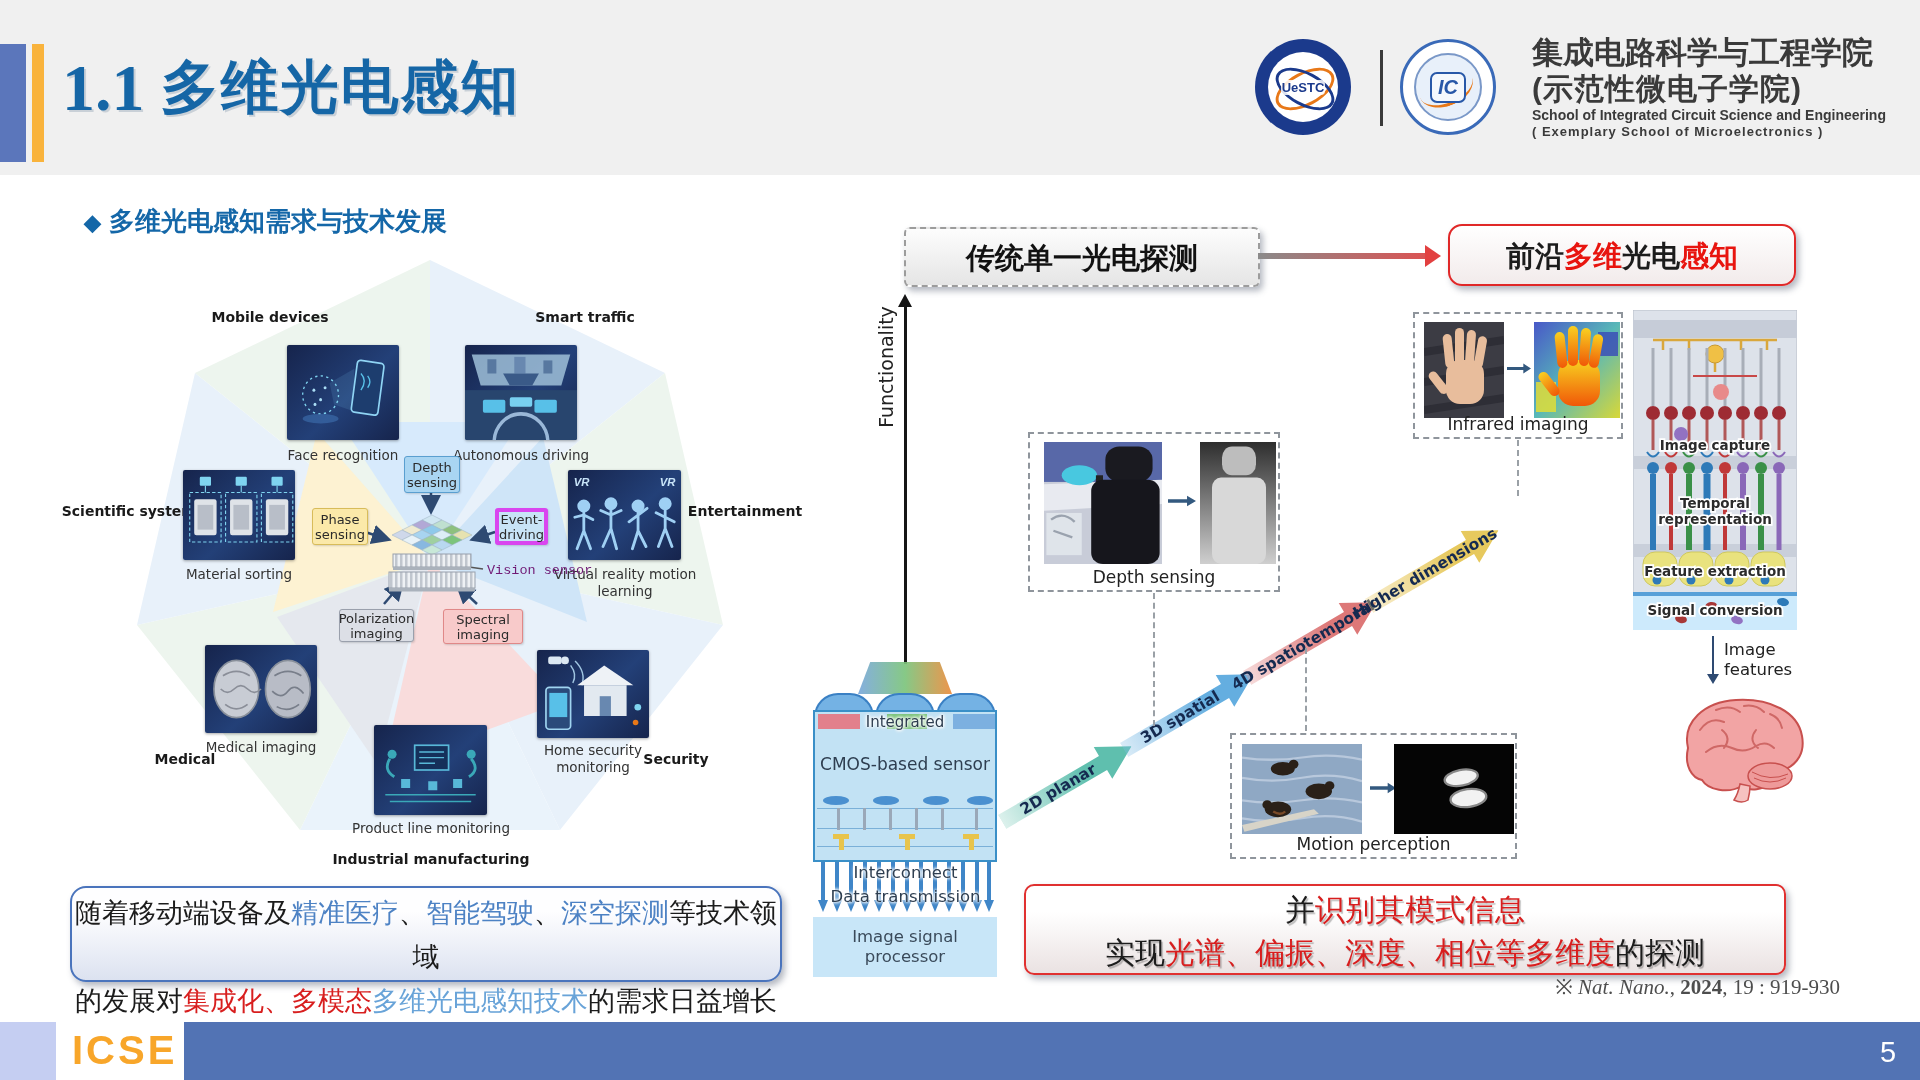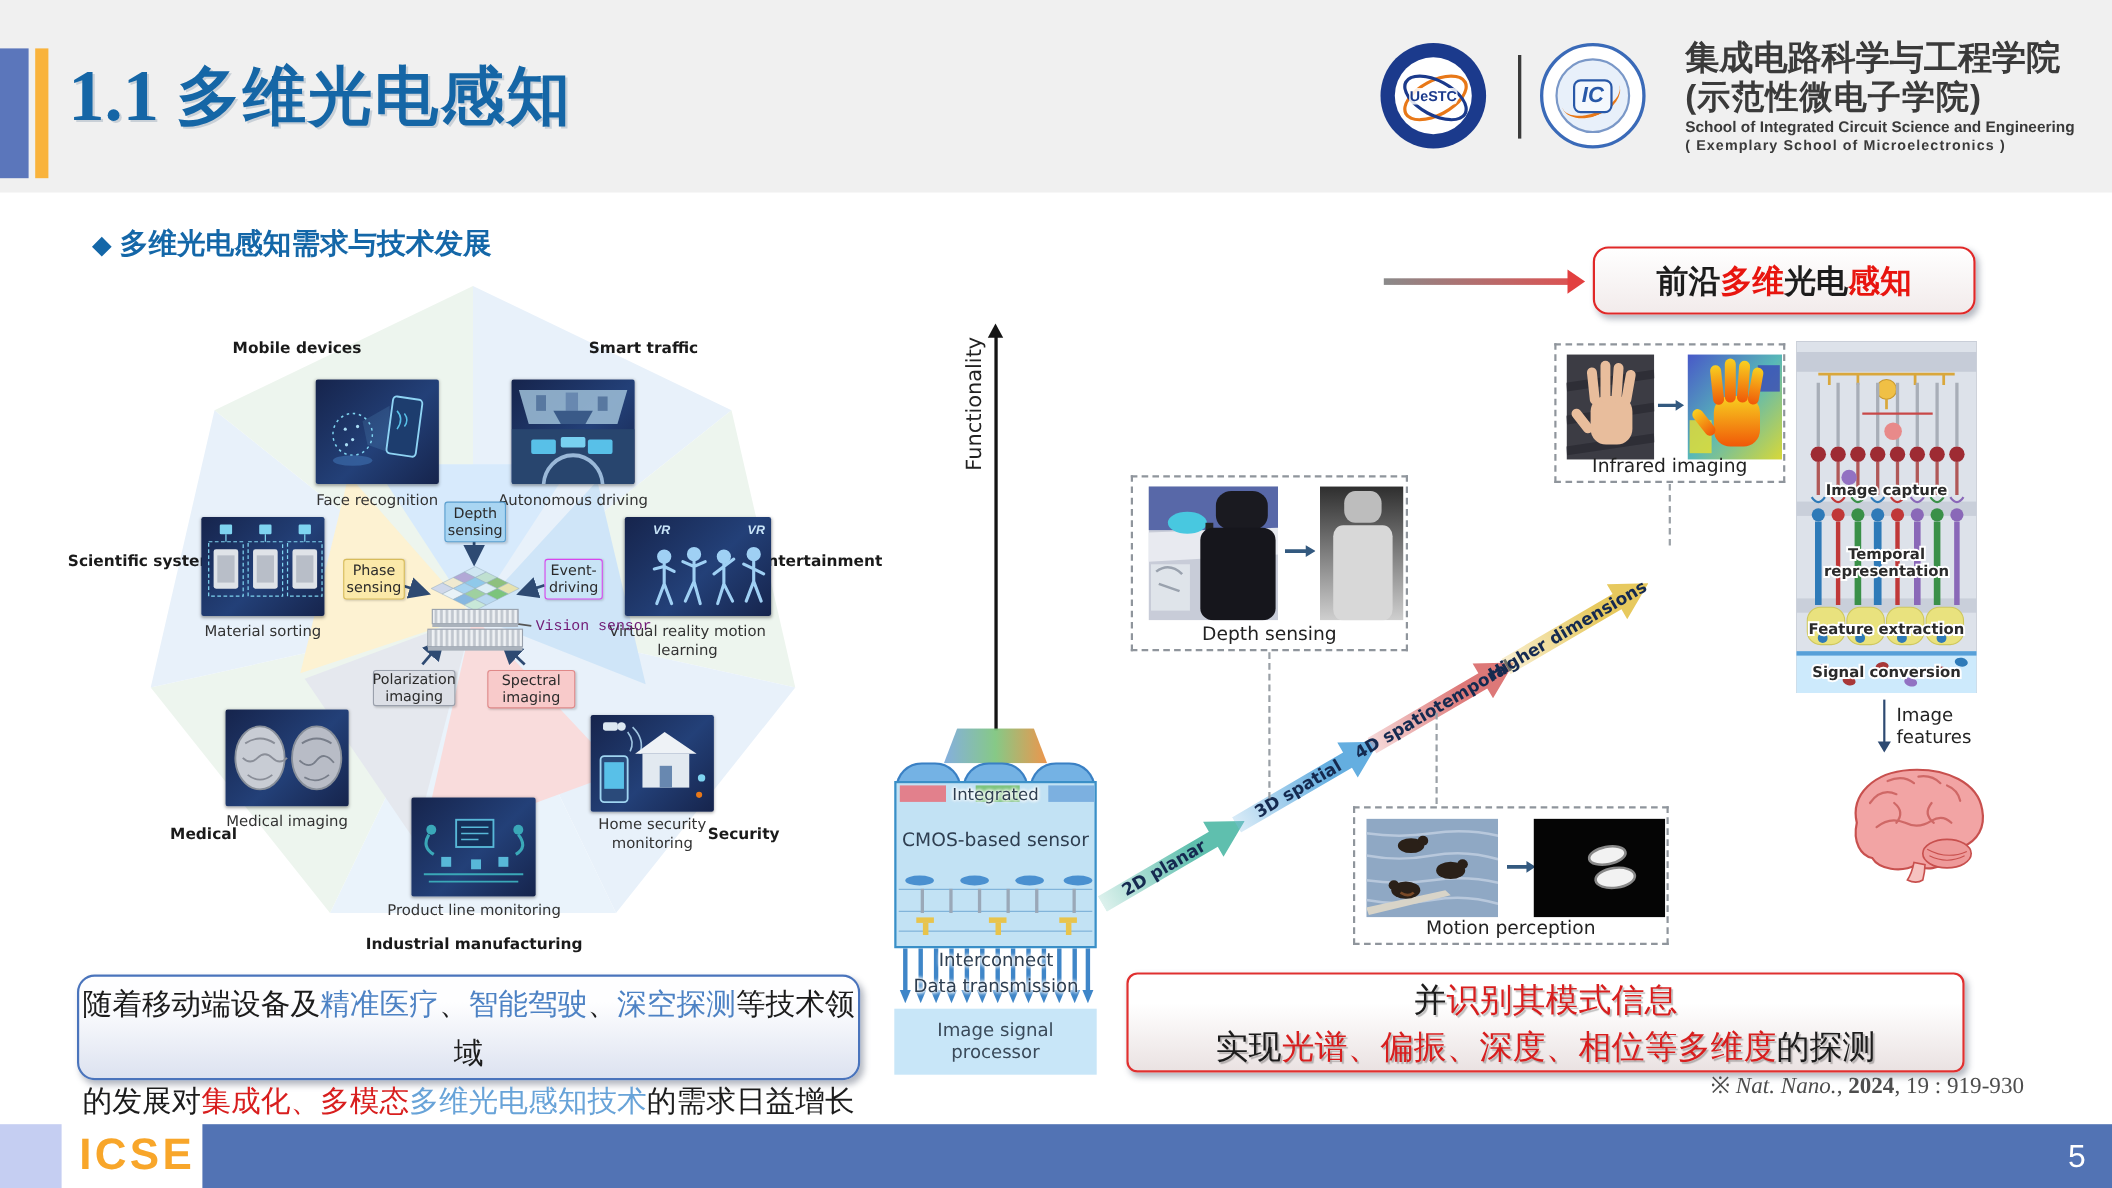--- a/index.html
+++ b/index.html
@@ -223,21 +223,21 @@
       </g>
       <g transform="translate(64,0)">
         <rect x="6" y="20" width="28" height="44" fill="none" stroke="#7fd4f0" stroke-width="1" stroke-dasharray="3,2"></rect>
         <rect x="10" y="26" width="20" height="32" rx="2" fill="#dfe3e8"></rect>
           <rect x="13" y="31" width="14" height="22" fill="#b8bec8"></rect>
         <rect x="15" y="6" width="10" height="8" rx="1" fill="#7fd4f0"></rect>
           <line x1="20" y1="14" x2="20" y2="20" stroke="#7fd4f0"></line>
       </g>
     </svg>
   </div>
-  <div class="thumb" style="left:568px;top:470px;width:113px;height:90px;padding-left:20px;">
+  <div class="thumb" style="left:568px;top:470px;width:113px;height:90px;">
     <svg viewBox="0 0 100 80" preserveAspectRatio="none">
       <text x="5" y="14" font-size="10" font-weight="bold" font-style="italic" fill="#c8e4f8">VR</text>
       <text x="95" y="14" font-size="10" font-weight="bold" font-style="italic" fill="#c8e4f8" text-anchor="end">VR</text>
       <g stroke="#9fd0f4" stroke-width="2.5" fill="none" stroke-linecap="round">
         <g transform="translate(14,0)">
             <circle cx="0" cy="32" r="4.5" fill="#9fd0f4"></circle>
             <path d="M0,36 V54 M-8,42 L0,40 L8,44 M0,54 L-6,70 M0,54 L6,70"></path>
           </g>
         <g transform="translate(38,0)">
             <circle cx="0" cy="30" r="4.5" fill="#9fd0f4"></circle>
@@ -326,30 +326,31 @@
       <polygon points="46,31 56,36 46,41 36,36" fill="#c8e8d8"></polygon>
     </g>
     <rect x="7" y="40" width="78" height="13" fill="url(#pil)" stroke="#98a0ac" stroke-width="1"></rect>
     <rect x="3" y="58" width="86" height="16" fill="url(#pil)" stroke="#98a0ac" stroke-width="1"></rect>
     <rect x="7" y="53" width="78" height="3" fill="#aab2bc"></rect>
     <rect x="3" y="74" width="86" height="3.5" fill="#aab2bc"></rect>
   </svg>
 
   <div class="sbox" style="left:404px;top:456px;width:56px;height:37px;background:#a9d5f2;border:1px solid #5a9fd0;">Depth sensing</div>
   <div class="sbox" style="left:312px;top:508px;width:56px;height:37px;background:#fbe9a9;border:1px solid #d8bc5a;">Phase sensing</div>
-  <div class="sbox" style="left:495px;top:508px;width:53px;height:37px;background:#c8e4f6;border:1px solid #d946ef;">Event-driving</div>
+  <div class="sbox" style="left:495px;top:508px;width:53px;height:37px;background:#c8e4f6;border:4px solid #d946ef;">Event-driving</div>
   <div class="sbox" style="left:339px;top:609px;width:75px;height:33px;background:#dcdfe6;border:1px solid #9aa0ac;">Polarization imaging</div>
   <div class="sbox" style="left:443px;top:609px;width:80px;height:35px;background:#f8caca;border:1px solid #e08888;">Spectral imaging</div>
   <div class="vision-lbl" style="left:487px;top:563px;">Vision sensor</div>
 
   <div class="bigbox summary">
     <div><span style="color: rgb(28, 28, 28);">随着移动端设备及</span><span style="color: rgb(77, 130, 196);">精准医疗</span><span style="color: rgb(28, 28, 28);">、</span><span style="color: rgb(77, 130, 196);">智能驾驶</span><span style="color: rgb(28, 28, 28);">、</span><span style="color: rgb(77, 130, 196);">深空探测</span><span style="color: rgb(28, 28, 28);">等技术领域</span></div>
     <div><span style="color: rgb(28, 28, 28);">的发展对</span><span style="color: rgb(216, 30, 30);">集成化、多模态</span><span style="color: rgb(104, 163, 216);">多维光电感知技术</span><span style="color: rgb(28, 28, 28);">的需求日益增长</span></div>
   </div>
 
+  <div class="bigbox tradbox">传统单一光电探测</div>
   <div class="t2arrow"></div>
   <div class="bigbox frontbox"><span style="color: rgb(28, 28, 28);">前沿</span><span style="color: rgb(232, 21, 15);">多维</span><span style="color: rgb(28, 28, 28);">光电</span><span style="color: rgb(232, 21, 15);">感知</span></div>
 
   <div class="axisline"></div>
   <div class="axishead"></div>
   <div class="axislbl">Functionality</div>
 
   <div class="stack">
     <div class="cone"></div>
     <div class="dome" style="left:1px;"></div>

